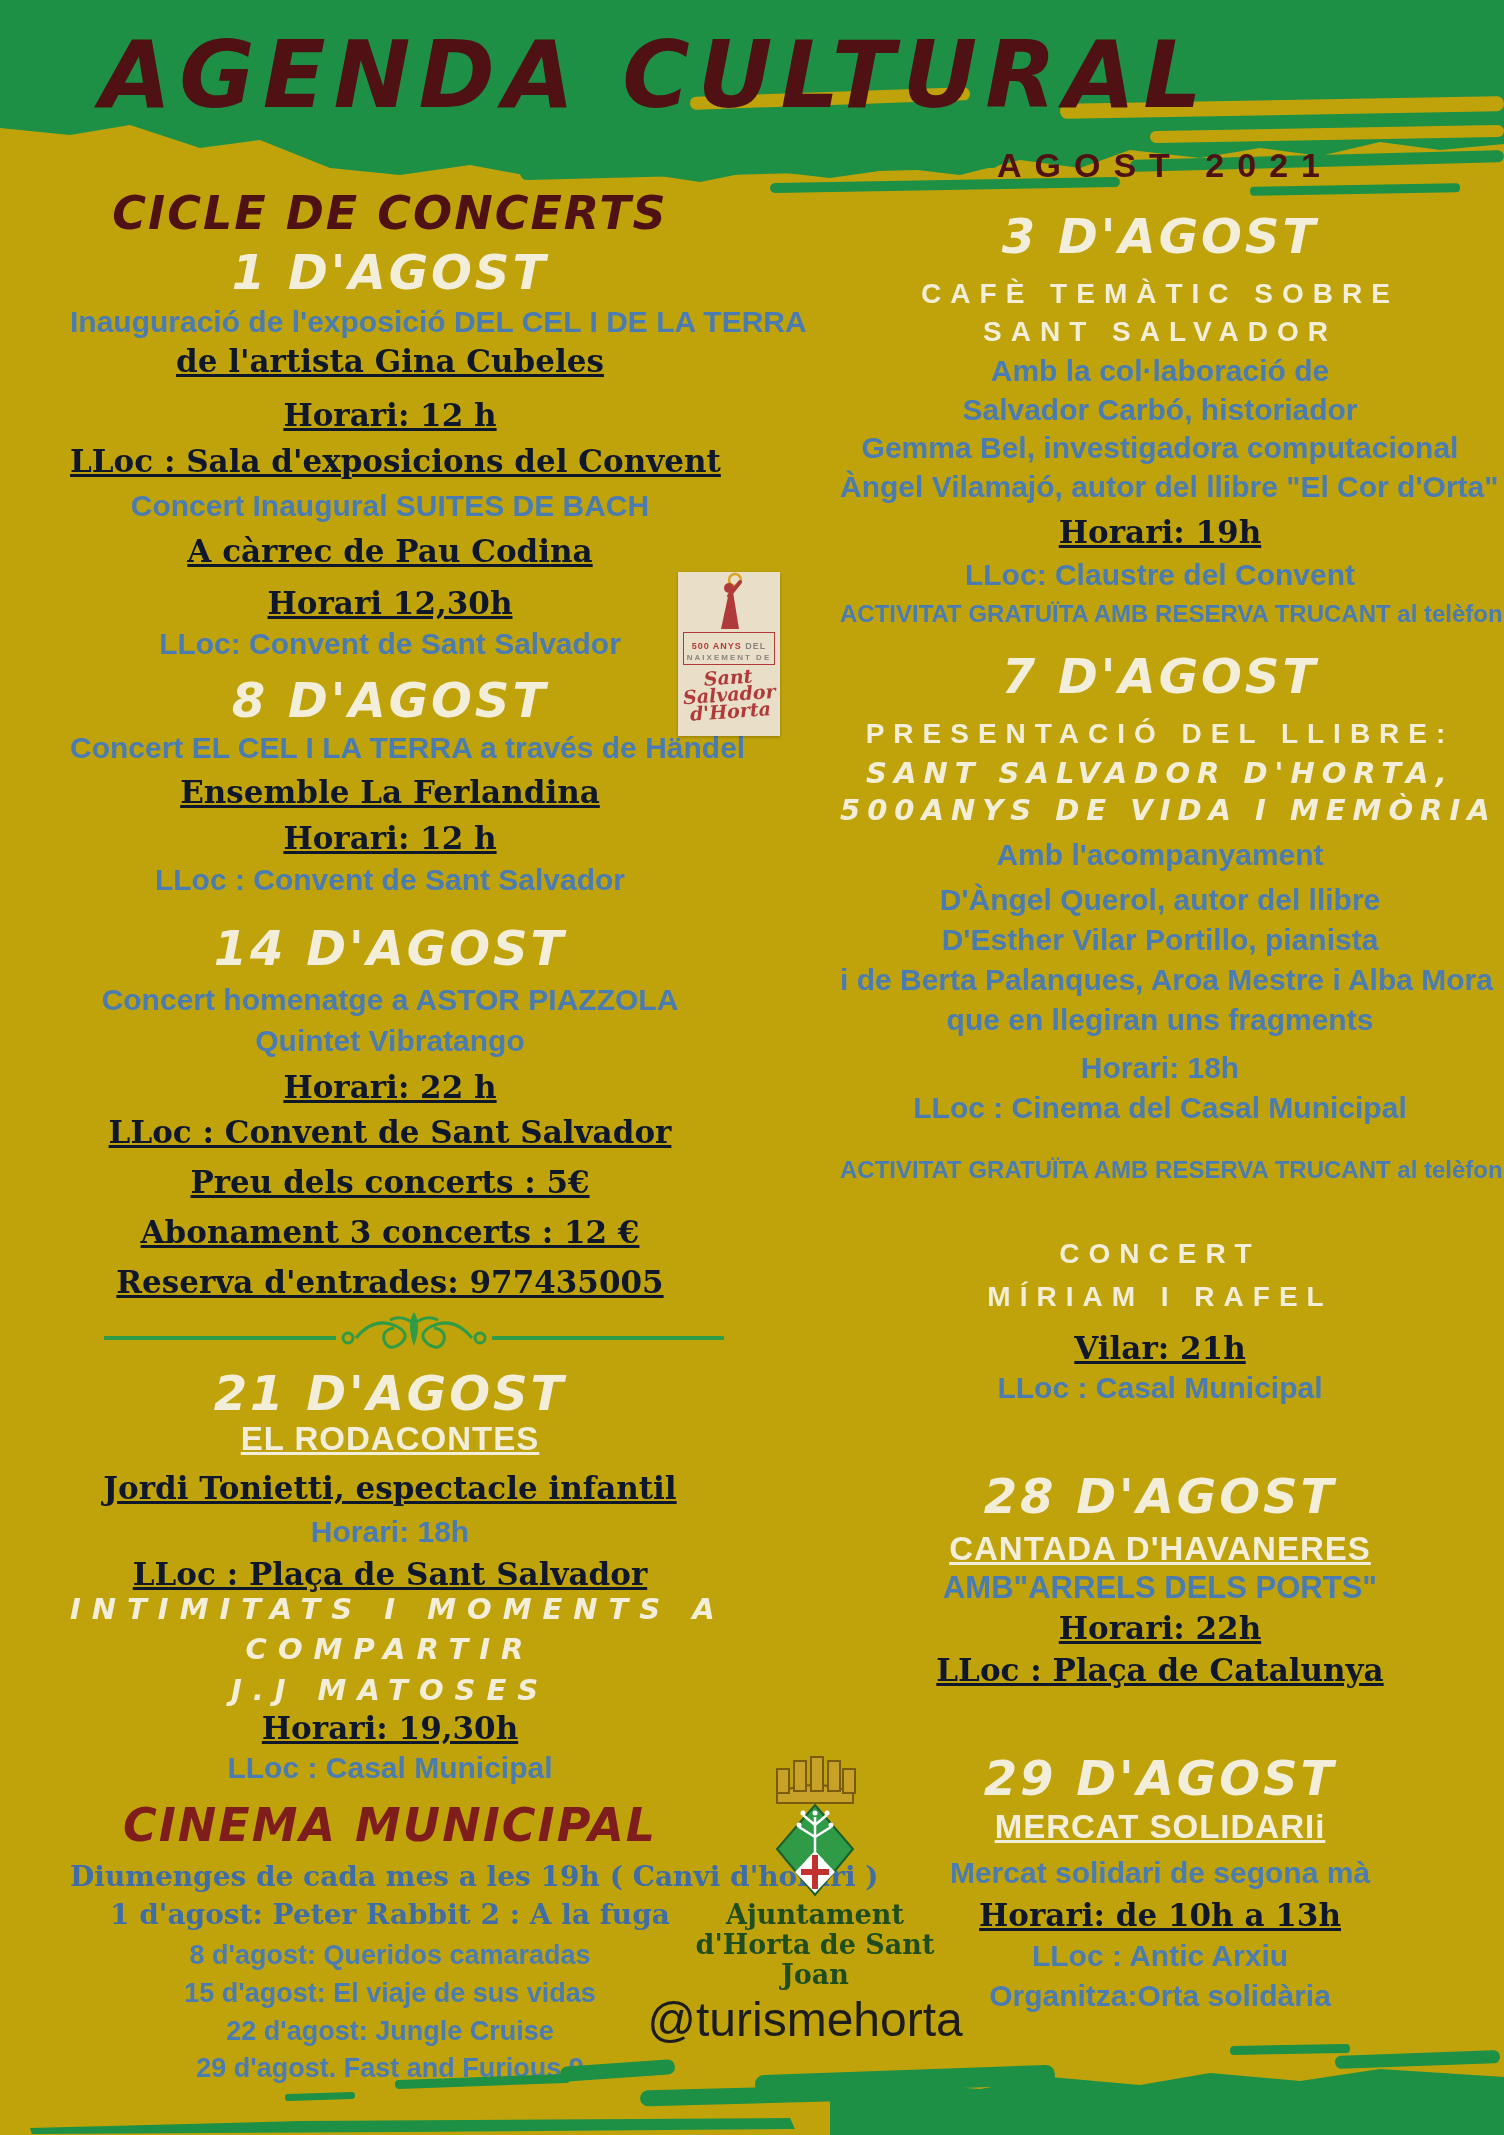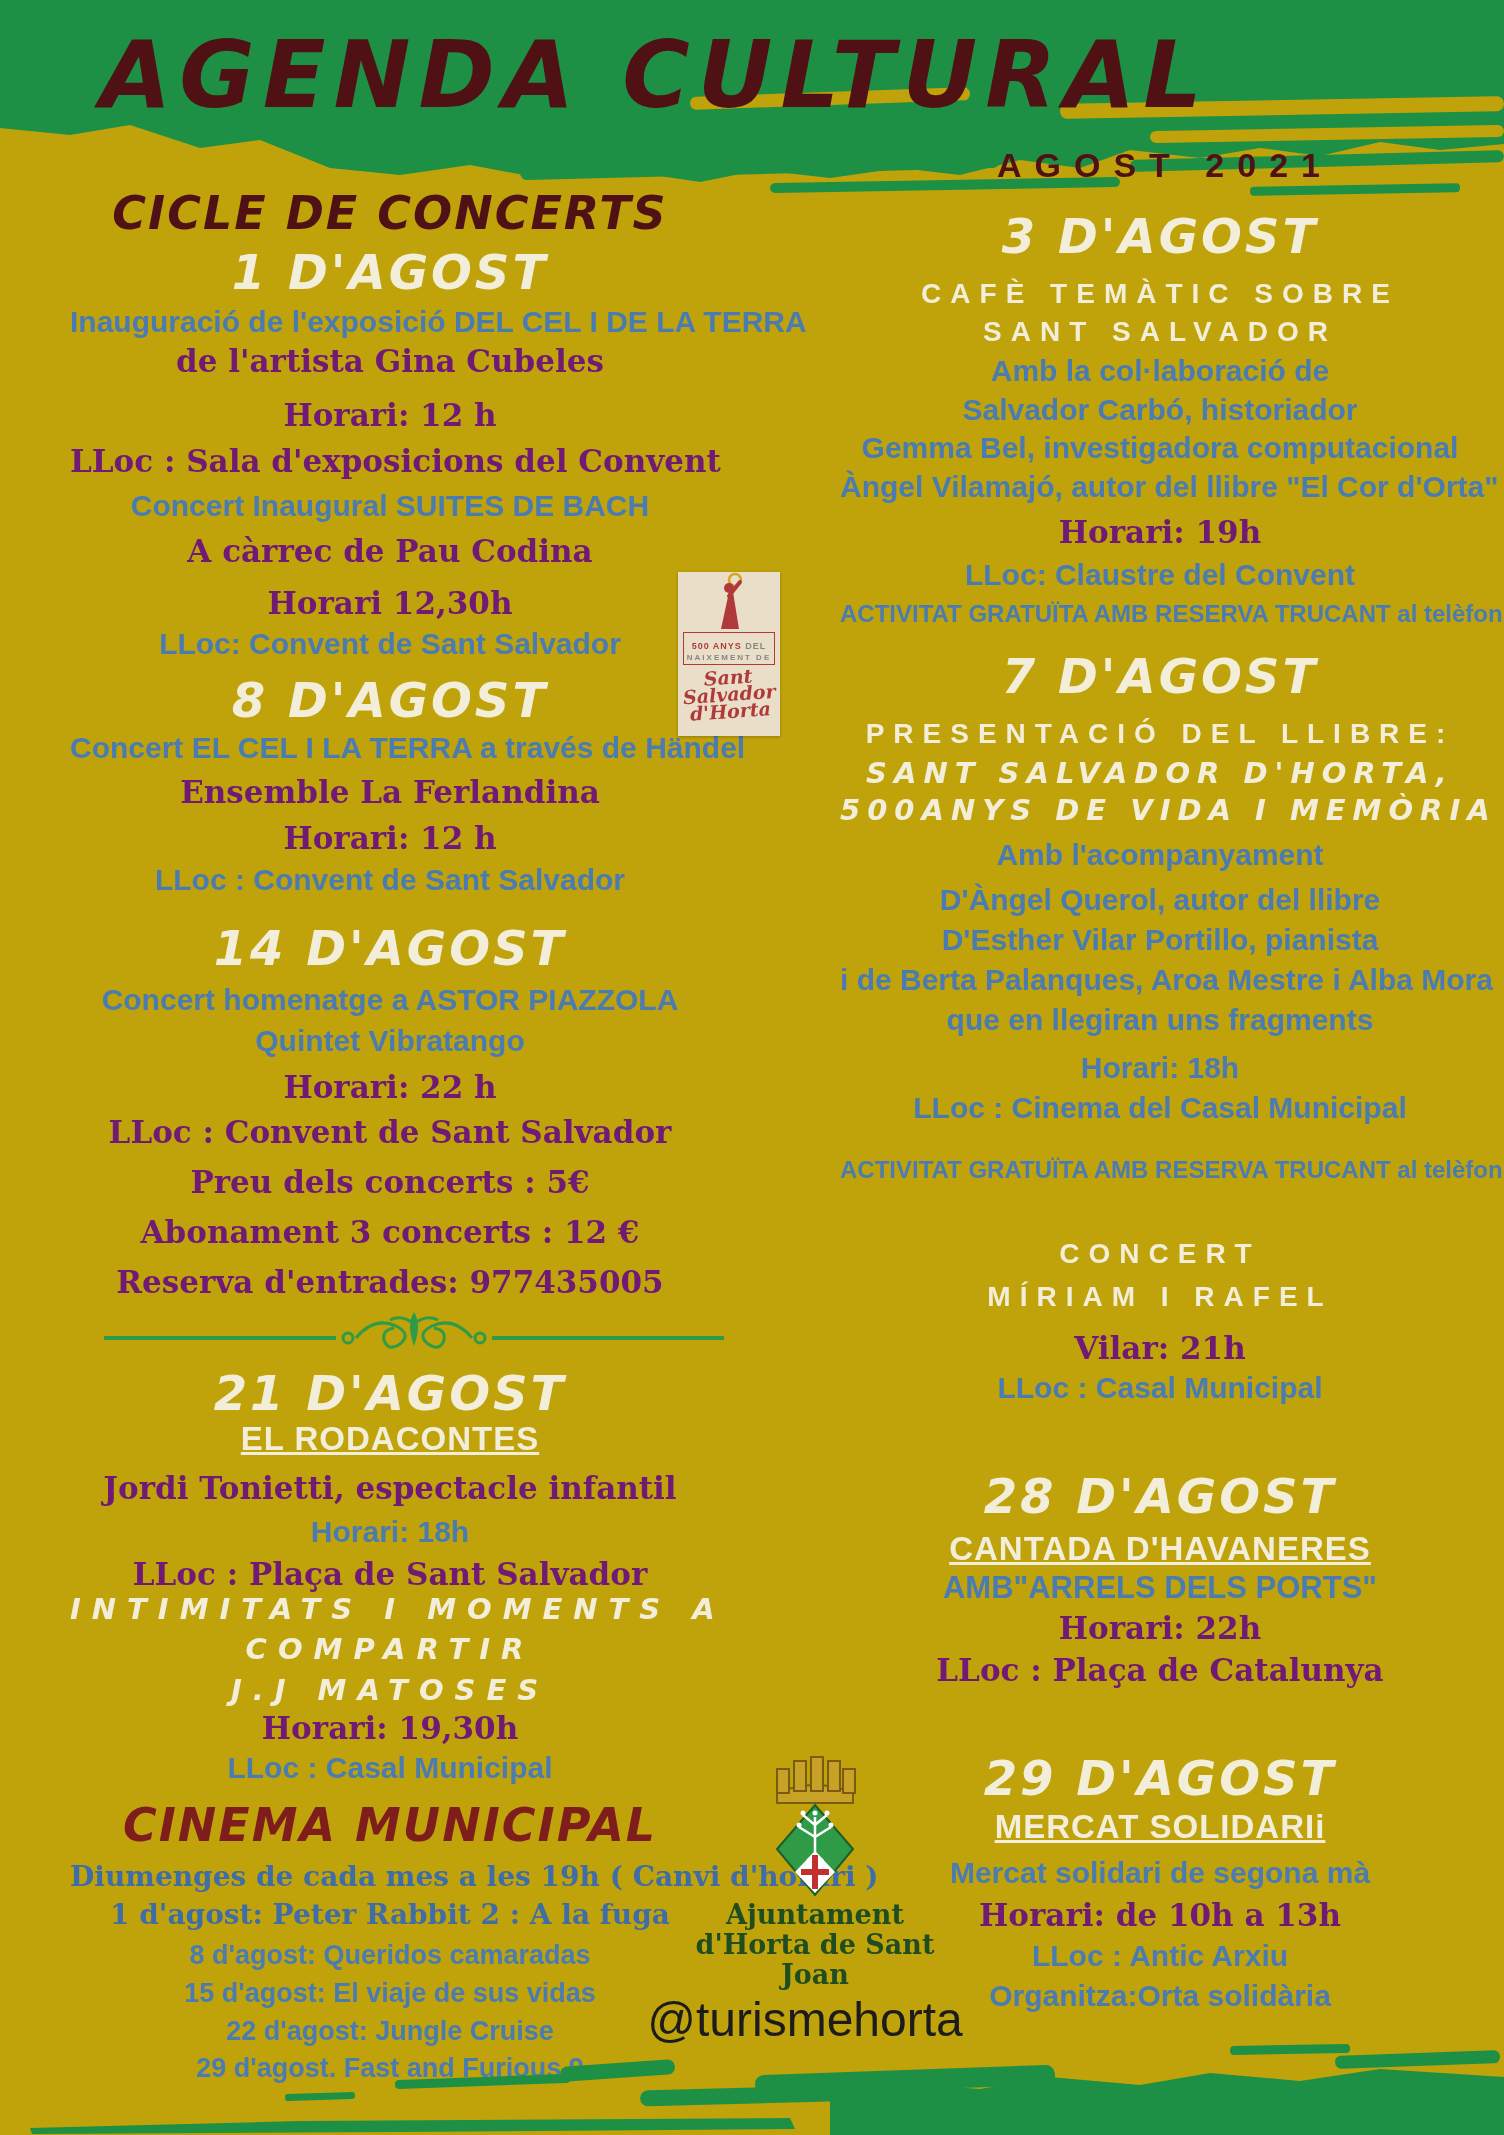--- a/index.html
+++ b/index.html
@@ -4,21 +4,21 @@
 <style>
   html,body{margin:0;padding:0;background:#8a7a08;}
   .poster{position:relative;width:1504px;height:2135px;background:#c0a30b;overflow:hidden;
           font-family:"Liberation Sans",sans-serif;}
   svg{display:block;}
   .abs{position:absolute;}
   
   .ln{position:absolute;left:0;width:100%;text-align:center;white-space:nowrap;}
   .sans{font:600 30px "Liberation Sans",sans-serif;color:#4b7cb1;}
   .sans-sm{font:700 24px "Liberation Sans",sans-serif;color:#4b7cb1;}
-  .serif{font:700 31px "DejaVu Serif",serif;color:#701a75;}
+  .serif{font:700 31px "DejaVu Serif",serif;color:#0f172a;text-decoration:underline;}
   .serif-sm{font:700 28px "DejaVu Serif",serif;color:#3f6da6;}
   .sans-sm2{font:600 27px "Liberation Sans",sans-serif;color:#4b7cb1;}
   .date{font:italic 800 48px "DejaVu Sans",sans-serif;color:#f2eed9;letter-spacing:3px;}
   .brush-h{font:italic 800 46px "DejaVu Sans",sans-serif;color:#7f1d1d;letter-spacing:2px;}
   .maroon-h{font:italic 800 46px "DejaVu Sans",sans-serif;color:#4f1114;letter-spacing:2px;}
   .cream-caps{font:700 33px "Liberation Sans",sans-serif;color:#f2eed9;letter-spacing:1px;text-decoration:underline;}
   .blue-caps{font:700 31px "Liberation Sans",sans-serif;color:#4b7cb1;}
   .spaced{font:600 28px "Liberation Sans",sans-serif;color:#f2eed9;letter-spacing:9px;}
   .brush-spaced{font:italic 700 29px "DejaVu Sans",sans-serif;color:#f2eed9;letter-spacing:7px;}
   .poster-title{position:absolute;left:100px;top:22px;width:1020px;text-align:left;

